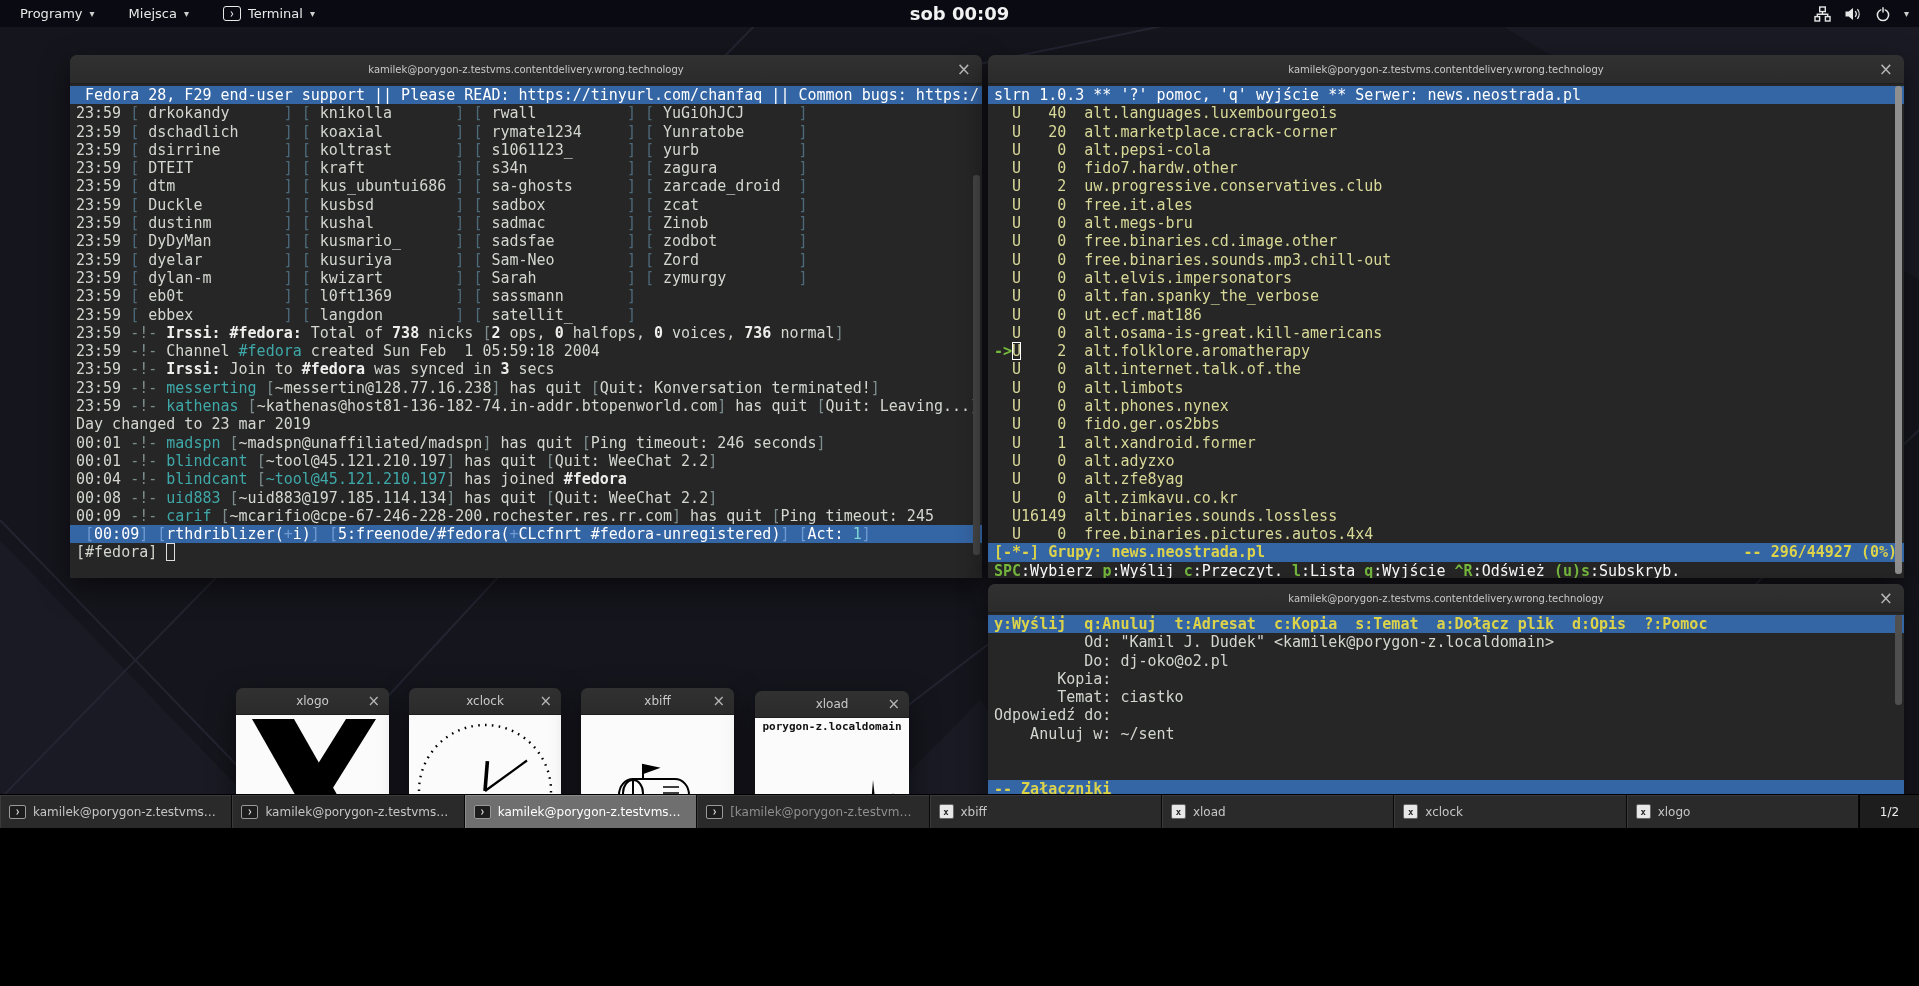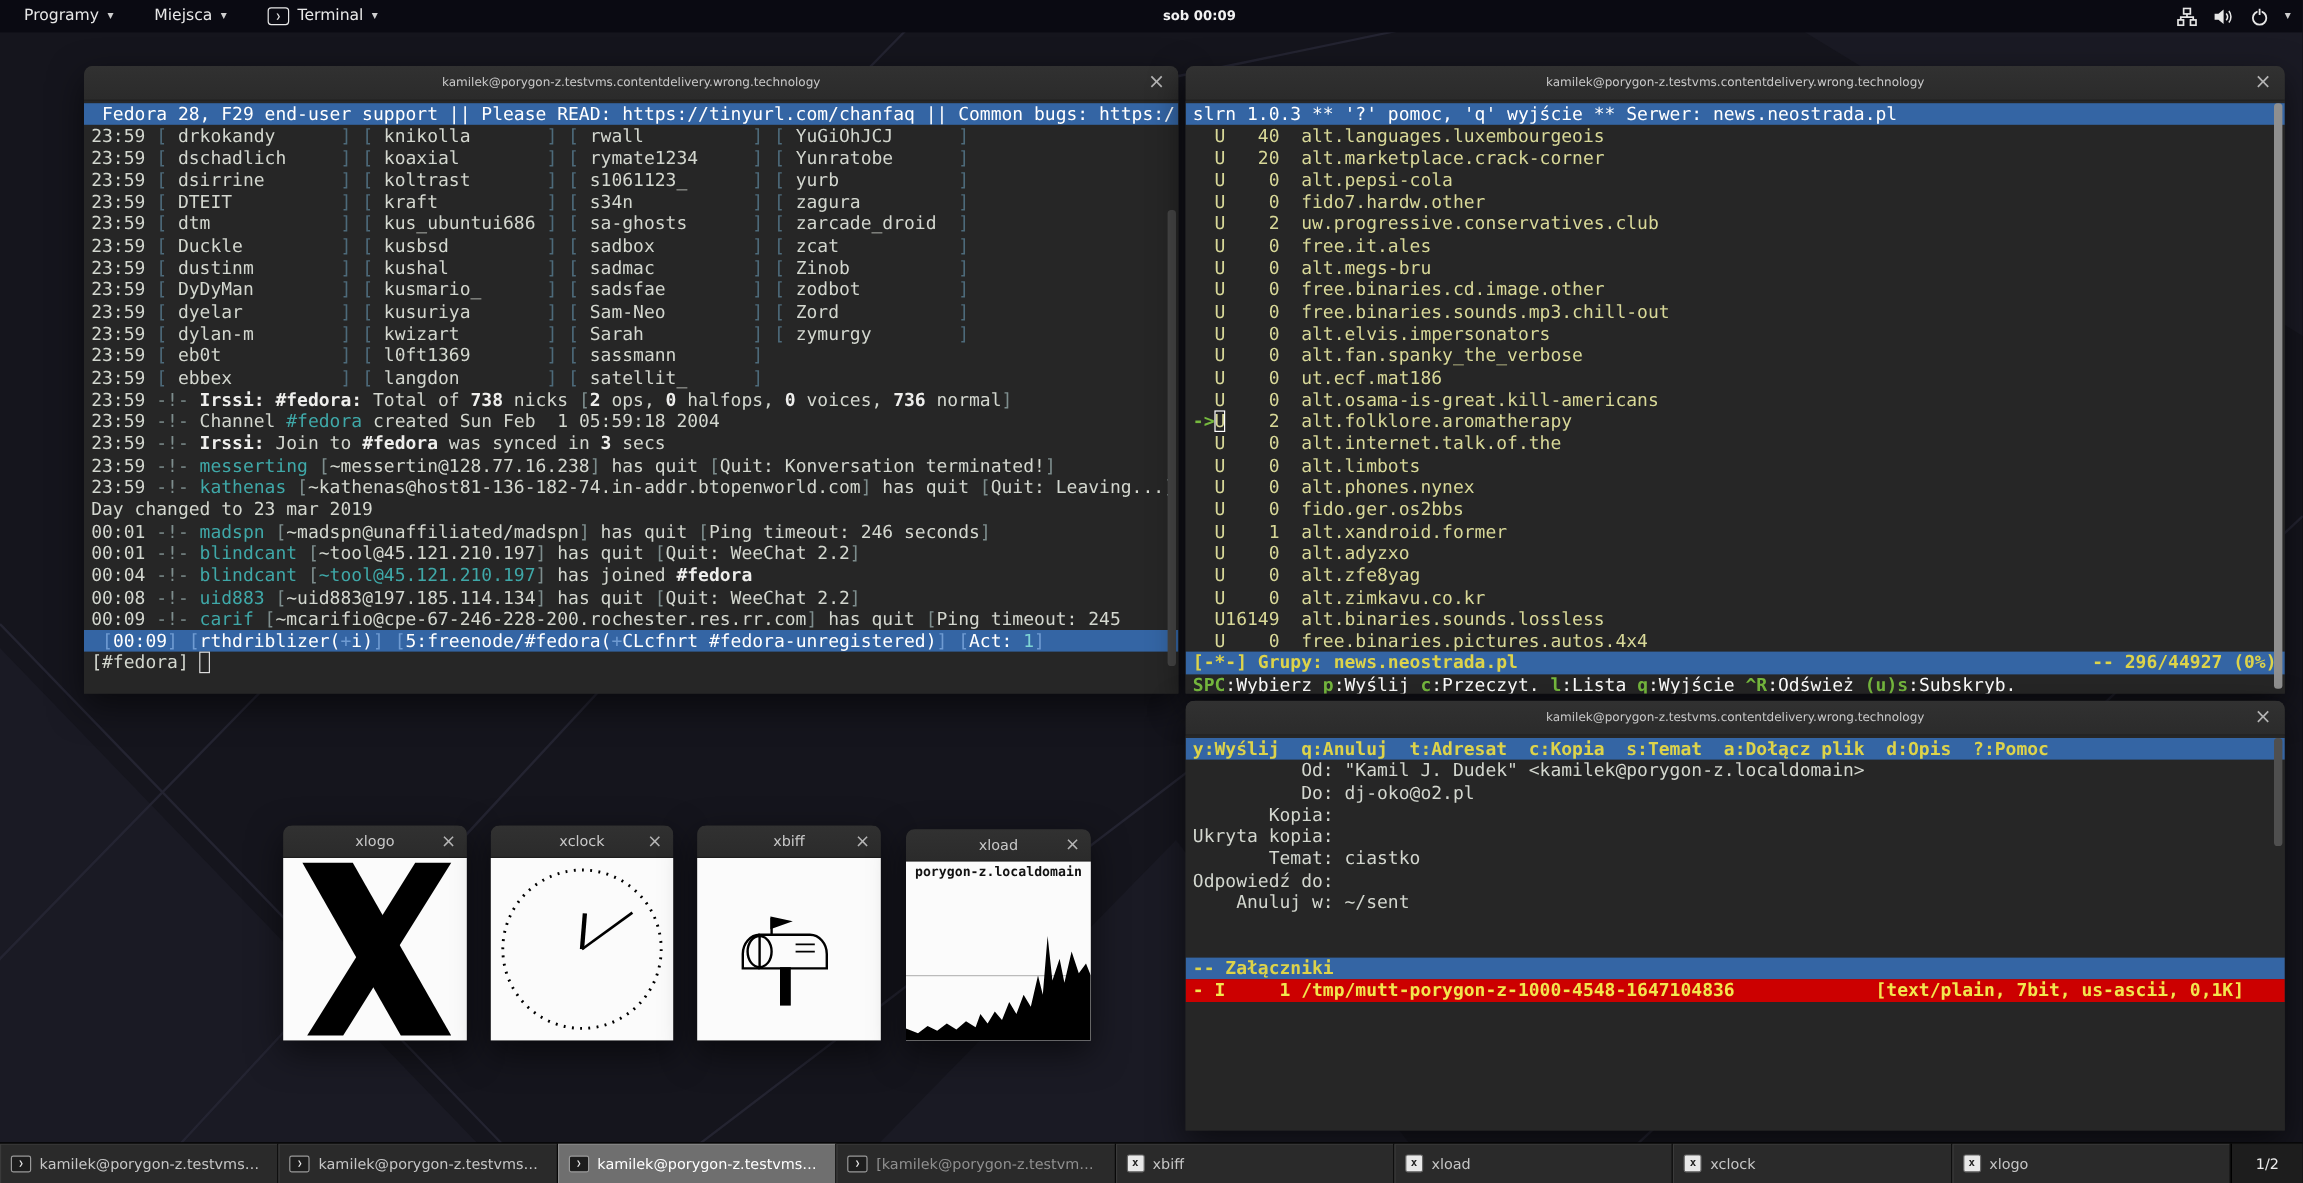--- a/index.html
+++ b/index.html
@@ -1,25 +1,25 @@
 <!DOCTYPE html>
 <html style="--blue: #3465a4; --red: #cc0000; --term_fg: #d3d7cf; --dim: #7d8d8d; --nickb: #4d6a7a; --cyan: #3fa8a8; --boldw: #eeeeec; --yellow: #ddd34a; --green: #76b93e; --pale: #d8d898; --sbdim: #6f9bd2; --sbcyan: #7fd4d4; --ylred: #f2e64e;"><head>
 <meta charset="utf-8">
 <style>
   html,body{margin:0;padding:0;background:#000;}
-  .screen{position:relative;width:1919px;height:986px;overflow:hidden;background:#15151d;font-family:"DejaVu Sans",sans-serif;}
+  .screen{position:relative;width:1919px;height:828px;overflow:hidden;background:#15151d;font-family:"DejaVu Sans",sans-serif;}
   .bg{position:absolute;top:0;left:0;z-index:0;}
 
   
   .topbar{position:absolute;top:0;left:0;right:0;height:27px;background:#0a0a12;display:flex;align-items:center;z-index:50;}
   .menus{display:flex;align-items:center;margin-left:8px;gap:10px;height:100%;}
   .menu{display:flex;align-items:center;gap:7px;color:#e8e8e8;font-size:13px;padding:0 12px;height:100%;}
   .car{font-size:10px;color:#cfcfcf;}
   .tbic{width:16px;height:13px;border:1.4px solid #e8e8e8;border-radius:3px;display:flex;align-items:center;justify-content:center;color:#e8e8e8;font-size:7px;font-family:"DejaVu Sans Mono",monospace;}
-  .clock{position:absolute;left:50%;transform:translateX(-50%);font-weight:bold;font-size:11px;color:#f2f2f2;margin-left:40px;}
+  .clock{position:absolute;left:50%;transform:translateX(-50%);font-weight:bold;font-size:18px;color:#f2f2f2;}
   .sys{position:absolute;right:10px;top:0;height:27px;display:flex;align-items:center;gap:13px;}
 
   
   .win{position:absolute;background:#262626;border-radius:8px 8px 0 0;box-shadow:0 10px 28px rgba(0,0,0,.55);z-index:10;}
   .titlebar{height:28px;background:linear-gradient(#313131,#2b2b2b);border-bottom:1px solid #1e1e1e;border-radius:7px 7px 0 0;position:relative;display:flex;align-items:center;justify-content:center;}
   .titlebar .title{color:#c9c9c9;font-size:10px;white-space:nowrap;overflow:hidden;}
   .close{position:absolute;right:11px;top:50%;transform:translateY(-50%);color:#b5b5b5;font-size:17px;line-height:1;}
   .winx .titlebar{height:26px;}
   .winx .titlebar .title{font-size:12px;}
   .winx .close{font-size:15px;right:9px;}
@@ -200,21 +200,20 @@
   <div class="win" style="left:988px;top:584px;width:916px;height:358px;z-index:11;">
     <div class="titlebar">
       <span class="title">kamilek@porygon-z.testvms.contentdelivery.wrong.technology</span>
       <span class="close">×</span>
     </div>
     <div class="tcontent">
         <div class="tl bb"><span class="yl">y:Wyślij  q:Anuluj  t:Adresat  c:Kopia  s:Temat  a:Dołącz plik  d:Opis  ?:Pomoc</span></div>
         <div class="tl"><span class="d">          Od: "Kamil J. Dudek" &lt;kamilek@porygon-z.localdomain&gt;</span></div>
         <div class="tl"><span class="d">          Do: dj-oko@o2.pl</span></div>
         <div class="tl"><span class="d">       Kopia: </span></div>
-        <div class="tl"><span class="d">Ukryta kopia: </span></div>
         <div class="tl"><span class="d">       Temat: ciastko</span></div>
         <div class="tl"><span class="d">Odpowiedź do: </span></div>
         <div class="tl"><span class="d">    Anuluj w: ~/sent</span></div>
         <div class="tl"></div>
         <div class="tl"></div>
         <div class="tl bb"><span class="yl">-- Załączniki</span></div>
         <div class="tl rb"><span class="ylb">- I     1 /tmp/mutt-porygon-z-1000-4548-1647104836             [text/plain, 7bit, us-ascii, 0,1K]</span></div>
         <div class="tl"></div>
         <div class="tl"></div>
         <div class="tl"></div>

